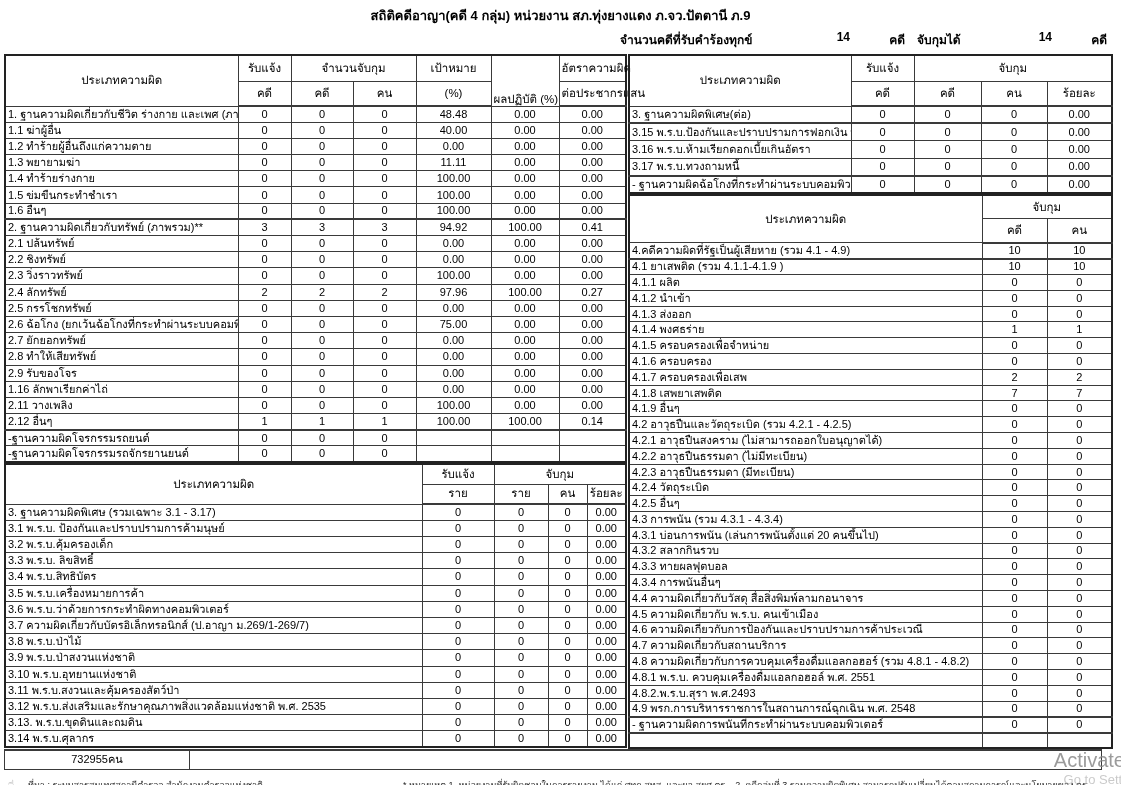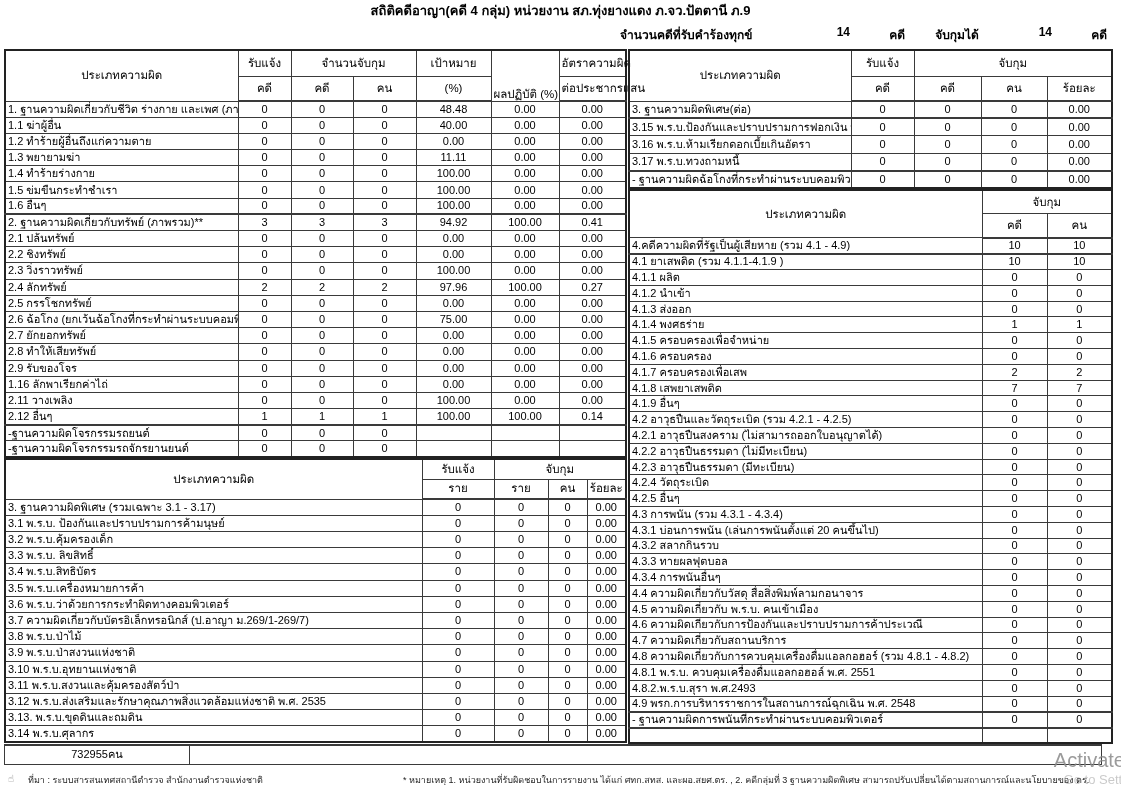--- a/index.html
+++ b/index.html
@@ -1,25 +1,25 @@
 <!DOCTYPE html>
 <html><head>
 <meta charset="utf-8">
 <style>
   html,body{margin:0;padding:0;background:#fff;}
   .page{position:relative;width:1121px;height:785px;background:#fff;overflow:hidden;
         font-family:"Liberation Sans","DejaVu Sans",sans-serif;color:#000;}
-  .title{text-align:center;font-size:13px;font-weight:bold;}
+  .title{text-align:center;font-size:13px;font-weight:bold;padding-top:5px;}
   .subtitle{display:flex;font-size:12px;font-weight:bold;margin:4px 0 5px 0;}
   .sub-left{margin-left:253px;}
   .sub-right{margin-left:auto;margin-right:14px;display:flex;}
   .sub-right .w1{width:175px;font-family:Liberation Serif, serif;}
   .sub-right .wnum{width:55px;text-align:right;}
   .sub-right .wunit{width:55px;text-align:right;}
-  .sub-right .w2{width:80px;text-align:center;margin-left:12px;}
+  .sub-right .w2{width:80px;text-align:left;margin-left:12px;}
   .tables{display:flex;margin-left:4px;}
   .col-left{width:622px;}
   .col-right{width:484px;margin-left:2px;}
   table.tbl{border-collapse:collapse;table-layout:fixed;width:100%;font-size:11px;}
   table.tbl th,table.tbl td{border:1px solid #3a3a3a;padding:0 2px;line-height:13px;
        white-space:nowrap;overflow:hidden;}
   table.tbl th{font-weight:normal;font-size:11.5px;text-align:center;overflow:visible;}
   table.tbl{border:2px solid #222;}
   thead tr:last-child th{border-bottom-width:2px;}
   td.lbl{text-align:left;padding-left:3px;}

